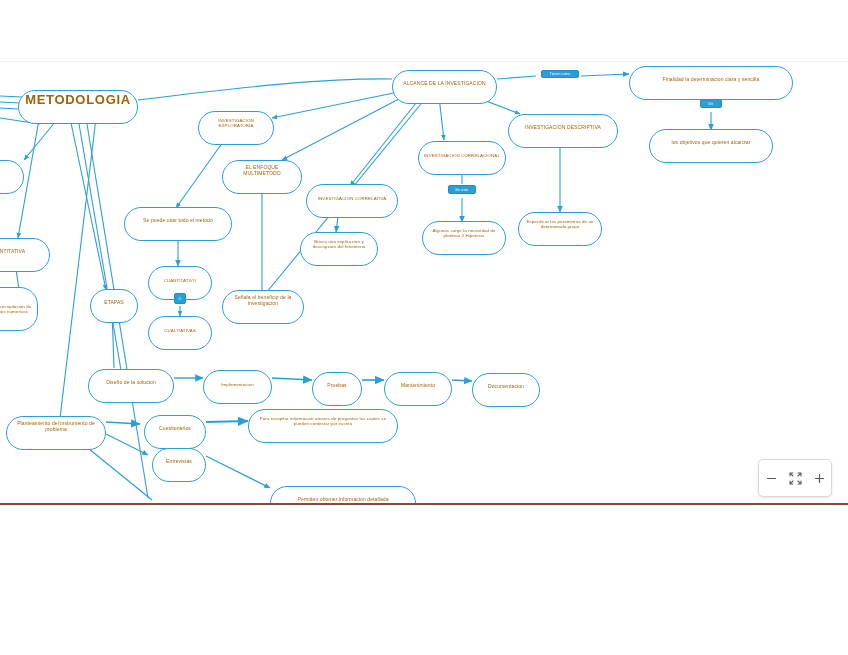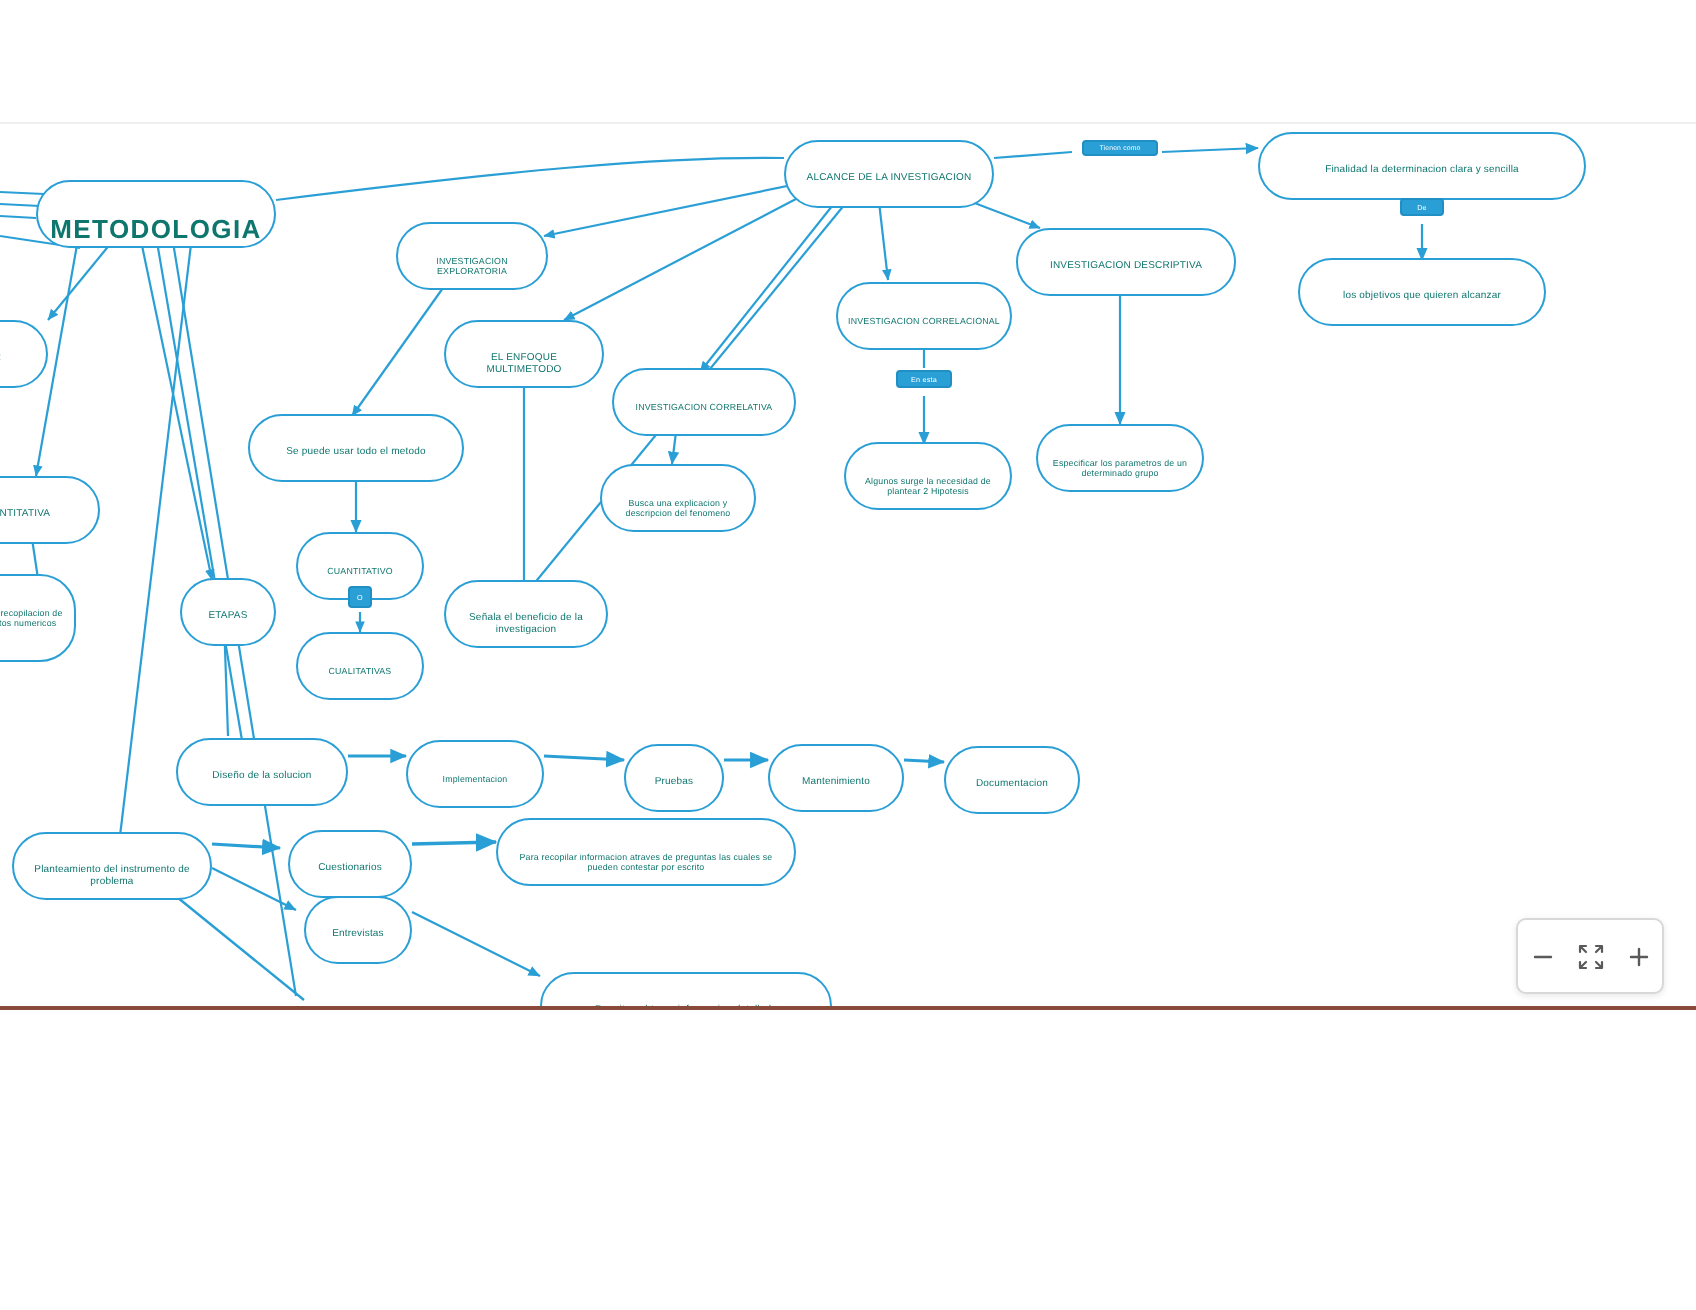--- a/index.html
+++ b/index.html
@@ -15,23 +15,23 @@
     background:#ffffff;
     overflow:hidden;
   }
   #edges{position:absolute;left:0;top:0;width:848px;height:509px;}
   .node{
     position:absolute;
     box-sizing:border-box;
     border:1.3px solid #2a9fd6;
     border-radius:14px;
     background:#ffffff;
-    color:#0f766e;
+    color:#a16207;
     display:flex;
-    align-items:flex-start;
+    align-items:flex-end;
     justify-content:center;
     text-align:center;
     line-height:1.18;
     padding:16px 4px;
     letter-spacing:.1px;
   }
   .node.pill{border-radius:18px;}
   .tiny{font-size:4.4px;}
   .xs{font-size:5.0px;}
   .title{

